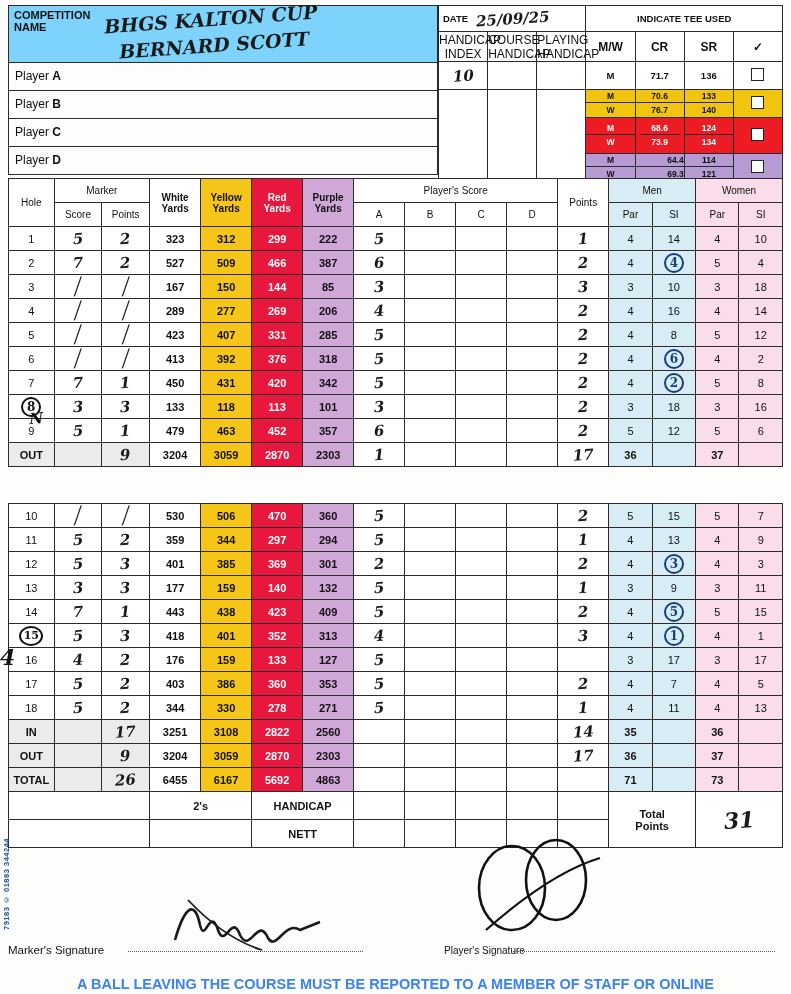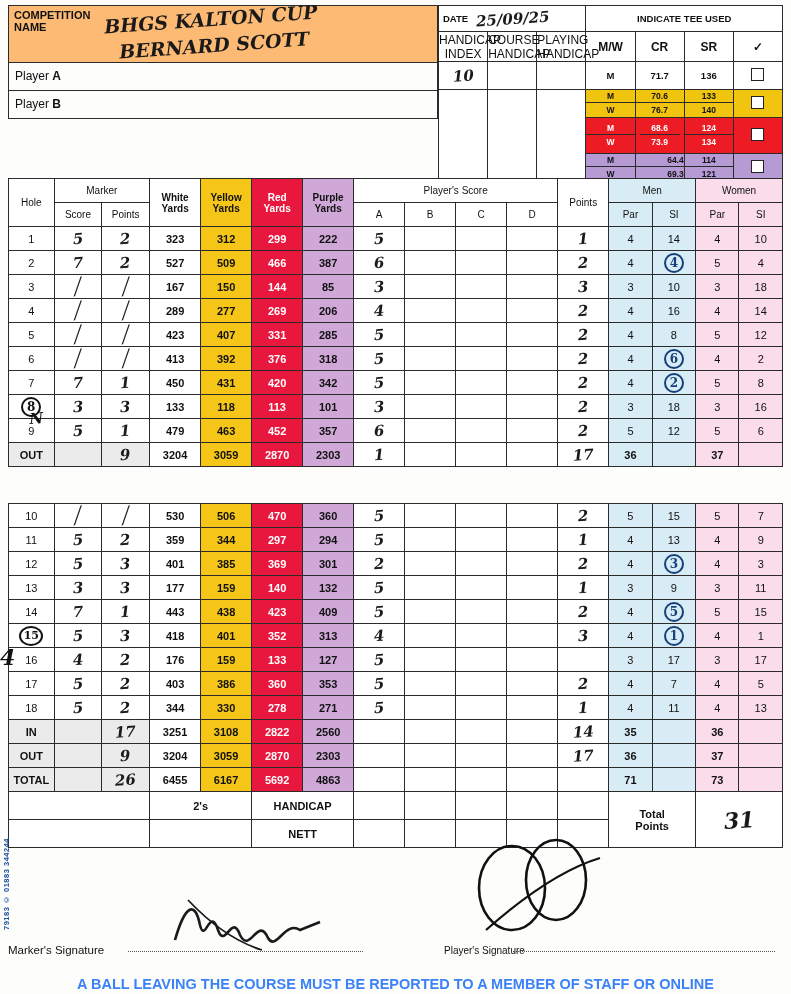--- a/index.html
+++ b/index.html
@@ -98,21 +98,21 @@
     font-family:"DejaVu Serif", serif;
     font-weight:bold;
     font-size:12px;
   }
 
   
   .topwrap { position:absolute; left:8px; top:5px; width:775px; height:170px; }
   .topleft { position:absolute; left:0; top:0; width:430px; }
   .topright { position:absolute; left:430px; top:0; width:345px; }
 
-  .compbox { border:1px solid #2b2b2b; height:58px; position:relative; background:#fdba74;}
+  .compbox { border:1px solid #2b2b2b; height:58px; position:relative; background:#7dd3fc;}
   .compbox .cap { position:absolute; left:5px; top:3px; font-size:11px; font-weight:bold; line-height:12px; text-align:left;}
   .compbox .val { position:absolute; left:95px; top:2px; }
   .compbox .val2 { position:absolute; left:110px; top:28px; }
 
   .prow { border:1px solid #2b2b2b; border-top:none; height:28px; position:relative; }
   .prow .nm { position:absolute; left:6px; top:6px; font-size:12px; }
 
   .hcaphdr td { font-size:12px; line-height:14px; height:30px; }
   .teetbl td { height:28px; }
 
@@ -149,20 +149,26 @@
       <div class="compbox">
         <div class="cap">COMPETITION<br>NAME</div>
         <div class="val"><span class="hw hw-big">BHGS KALTON CUP</span></div>
         <div class="val2"><span class="hw hw-big">BERNARD SCOTT</span></div>
       </div>
       <div class="prow">
           <div class="nm">Player <b>A</b></div>
         </div>
       <div class="prow">
           <div class="nm">Player <b>B</b></div>
+        </div>
+      <div class="prow">
+          <div class="nm">Player <b>C</b></div>
+        </div>
+      <div class="prow">
+          <div class="nm">Player <b>D</b></div>
         </div>
     </div>
 
     <div class="topright">
       <table>
         <tbody>
             <tr>
           <td colspan="3" style="height:26px;">
             <div style="display:flex;align-items:center;justify-content:flex-start;padding-left:4px;">
               <span class="bold tiny2">DATE</span>

